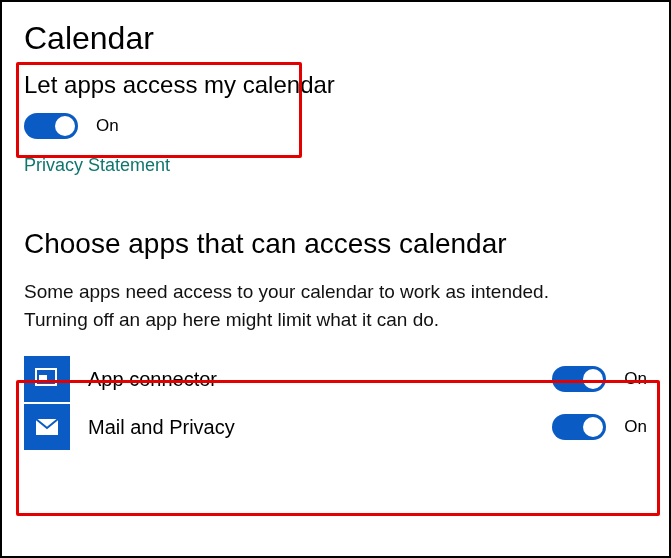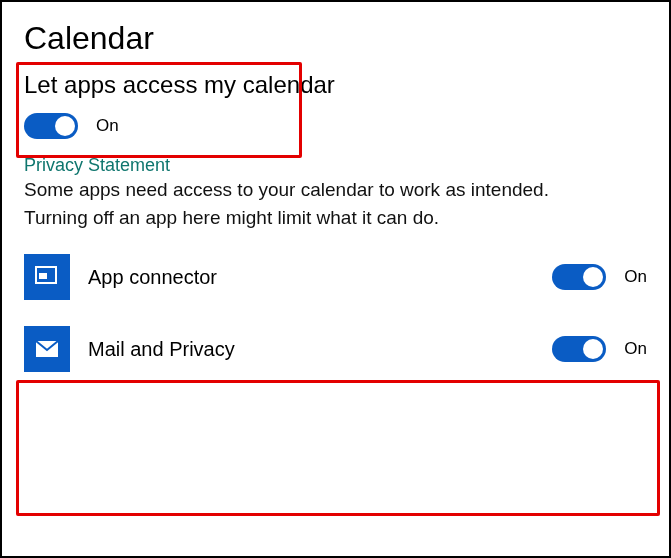--- a/index.html
+++ b/index.html
@@ -88,21 +88,20 @@
     height: 136px;
     pointer-events: none;
   }
   .inner-top {
     position: relative;
   }
   .app-list {
     margin-top: 22px;
     display: flex;
     flex-direction: column;
-    gap: 24px;
   }
   .app-row {
     display: flex;
     align-items: center;
     gap: 18px;
     height: 48px;
   }
   .app-icon {
     width: 46px;
     height: 46px;
@@ -135,20 +134,21 @@
     <div class="toggle-row">
       <div class="toggle">
         <div class="knob"></div>
       </div>
       <div class="toggle-label">On</div>
     </div>
   </div>
 
   <div class="link">Privacy Statement</div>
 
+  <div class="h2">Choose apps that can access calendar</div>
   <div class="help">Some apps need access to your calendar to work as intended. Turning off an app here might limit what it can do.</div>
 
   <div class="app-list">
 
     <div class="app-row">
       <div class="app-icon">
         <svg width="28" height="28" viewBox="0 0 28 28">
           <rect x="3" y="4" width="20" height="16" fill="none" stroke="#fff" stroke-width="2"></rect>
           <rect x="6" y="10" width="8" height="6" fill="#fff"></rect>
         </svg>

